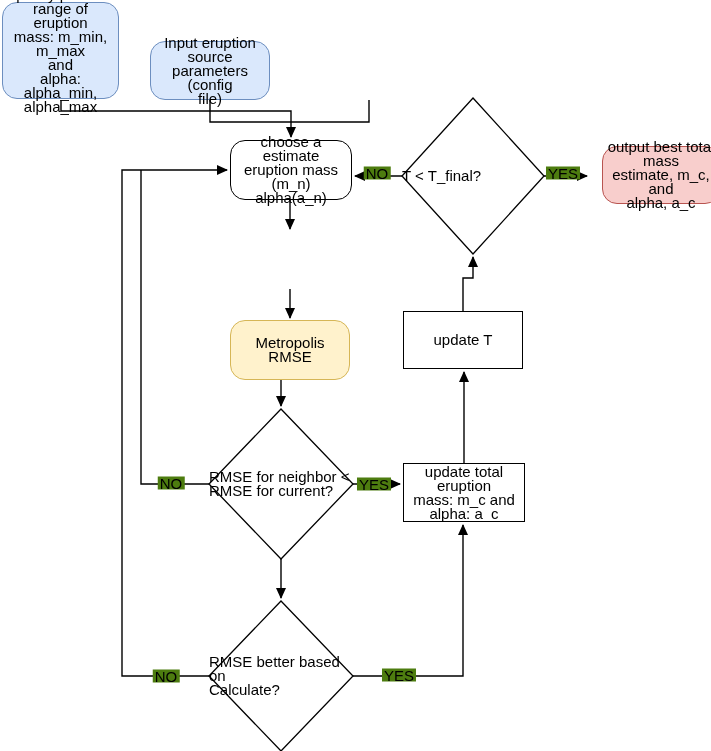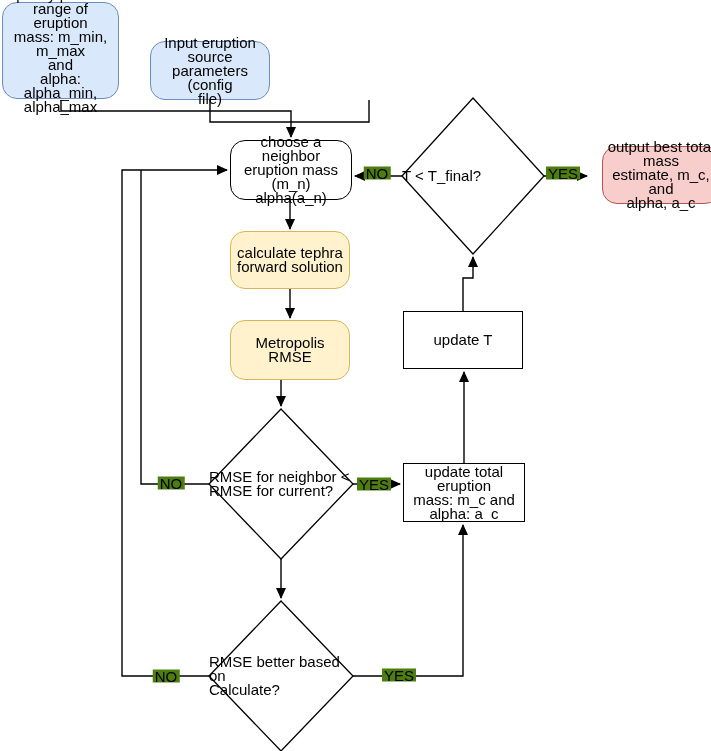--- a/index.html
+++ b/index.html
@@ -86,29 +86,25 @@
   </div>
 
   <div class="node rounded blue" style="left:150px;top:41px;width:120px;height:59px">
     <span class="node-label">Input eruption source
 parameters (config
 file)</span>
   </div>
 
 
   <div class="node rounded plain" style="left:230px;top:140px;width:122px;height:60px">
-    <span class="node-label">choose a neighbor
+    <span class="node-label">choose a estimate
 eruption mass  (m_n)
 alpha(a_n)</span>
   </div>
 
-  <div class="node rounded yellow" style="left:230px;top:231px;width:120px;height:58px">
-    <span class="node-label">calculate tephra
-forward solution</span>
-  </div>
 
   <div class="node rounded yellow" style="left:230px;top:320px;width:120px;height:60px">
     <span class="node-label">Metropolis RMSE</span>
   </div>
 
   <div class="diamond-wrap" style="left:209px;top:409px;width:144px;height:150px">
     <svg width="144" height="150">
       <polygon points="72,0 144,75 72,150 0,75"></polygon>
     </svg>
     <div class="diamond-label">

